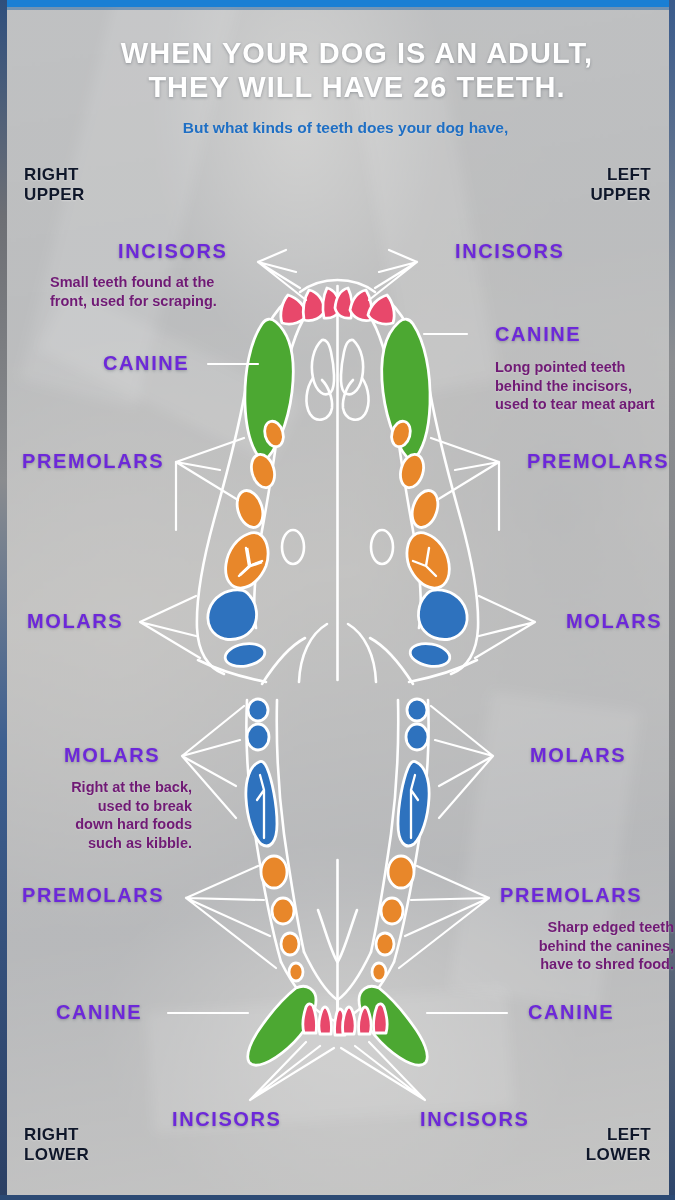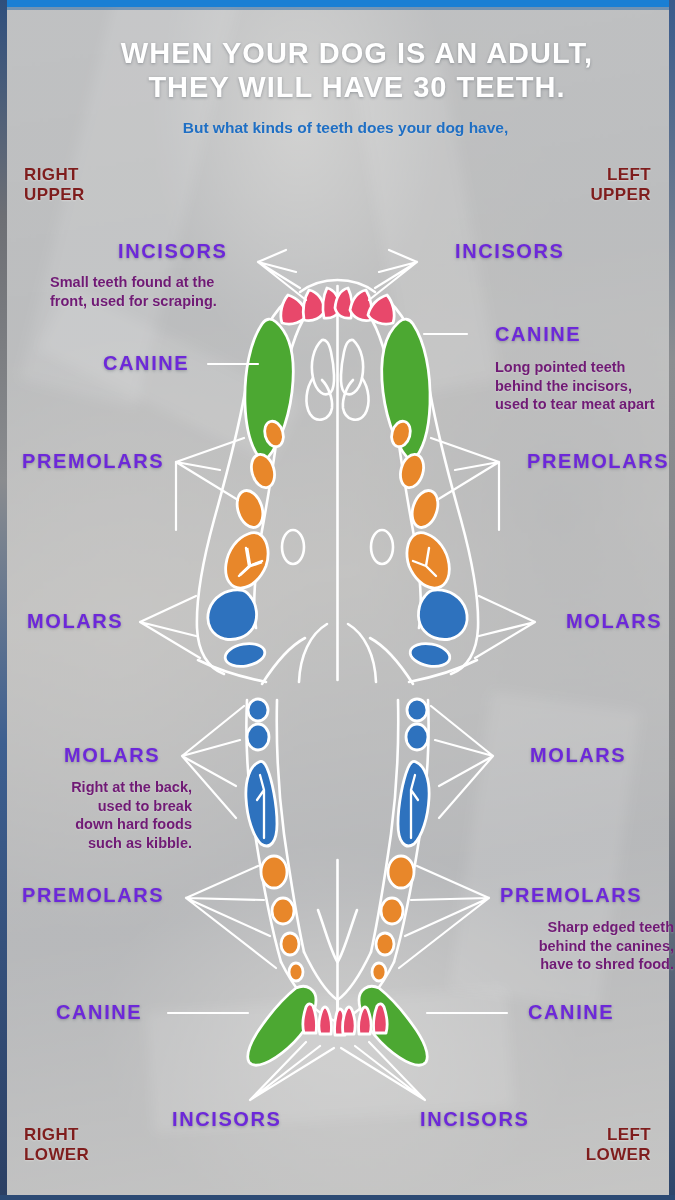--- a/index.html
+++ b/index.html
@@ -56,21 +56,21 @@
     padding-left:39px;
   }
   .subtitle{
     position:absolute;left:16px;right:0;top:118px;
     text-align:center;color:#1f6fc4;
     font-size:15.5px;font-weight:bold;line-height:1.35;
     text-shadow:0 1px 2px rgba(255,255,255,.25);
   }
 
   .corner{
-    position:absolute;color:#7f1d1d;font-size:17px;font-weight:bold;
+    position:absolute;color:#0f172a;font-size:17px;font-weight:bold;
     line-height:1.18;letter-spacing:.4px;
     text-shadow:0 1px 2px rgba(255,255,255,.30);
   }
   .c-ru{left:24px;top:165px;}
   .c-lu{right:24px;top:165px;text-align:right;}
   .c-rl{left:24px;top:1125px;}
   .c-ll{right:24px;top:1125px;text-align:right;}
 
   .lbl{
     position:absolute;color:#6d28d9;font-weight:bold;
@@ -293,21 +293,21 @@
       <path d="M250 1100 L306 1042 M250 1100 L320 1046 M250 1100 L334 1048"></path>
 
       <path d="M425 1100 L369 1042 M425 1100 L355 1046 M425 1100 L341 1048"></path>
     </g>
   </svg>
 
   <div class="layer">
 
     <div class="title">
       <div>WHEN YOUR DOG IS AN ADULT,</div>
-      <div>THEY WILL HAVE 30 TEETH.</div>
+      <div>THEY WILL HAVE 26 TEETH.</div>
     </div>
 
     <div class="subtitle">
       <div>But what kinds of teeth does your dog have,</div>
     </div>
 
     <div class="corner c-ru" style="white-space:pre-line">RIGHT
 UPPER</div>
     <div class="corner c-lu" style="white-space:pre-line">LEFT
 UPPER</div>

